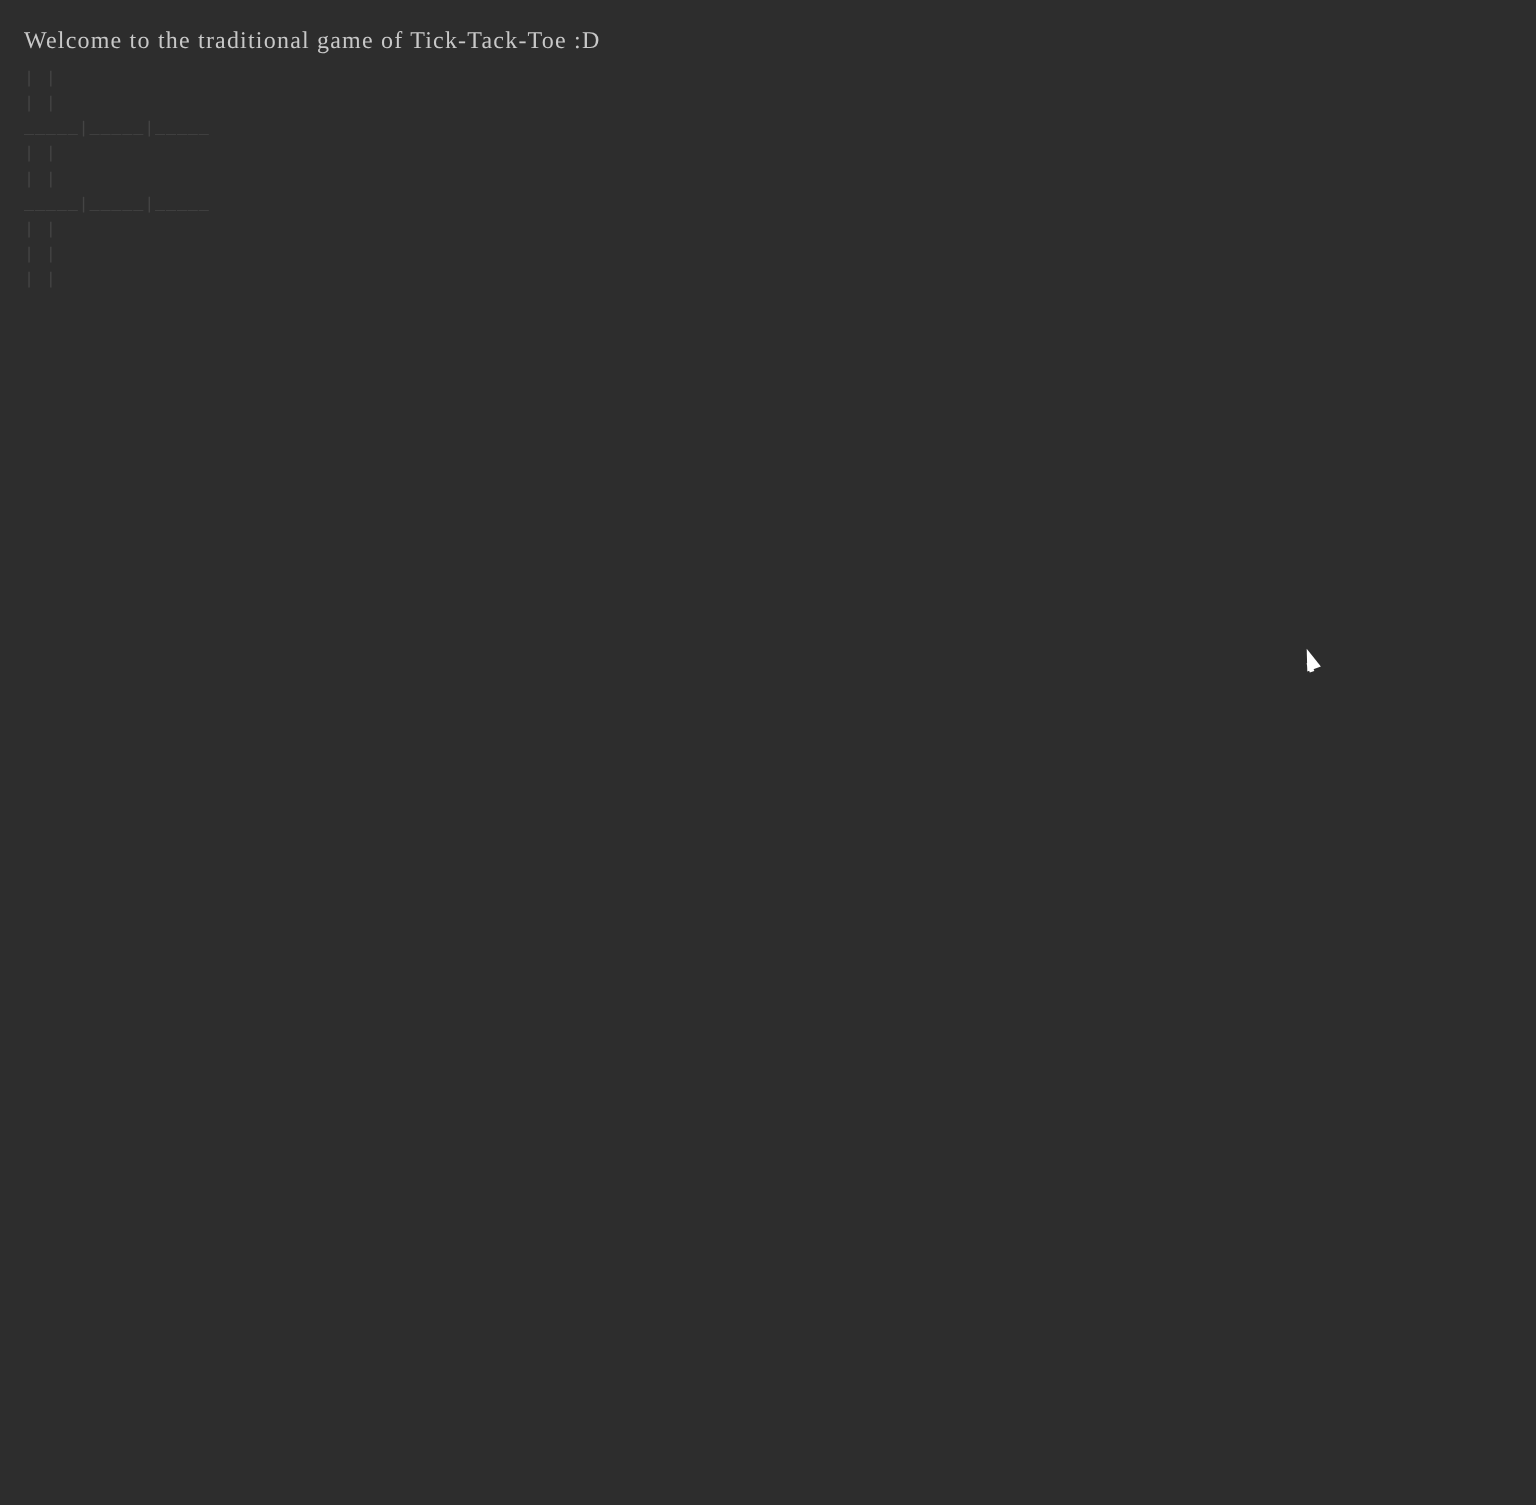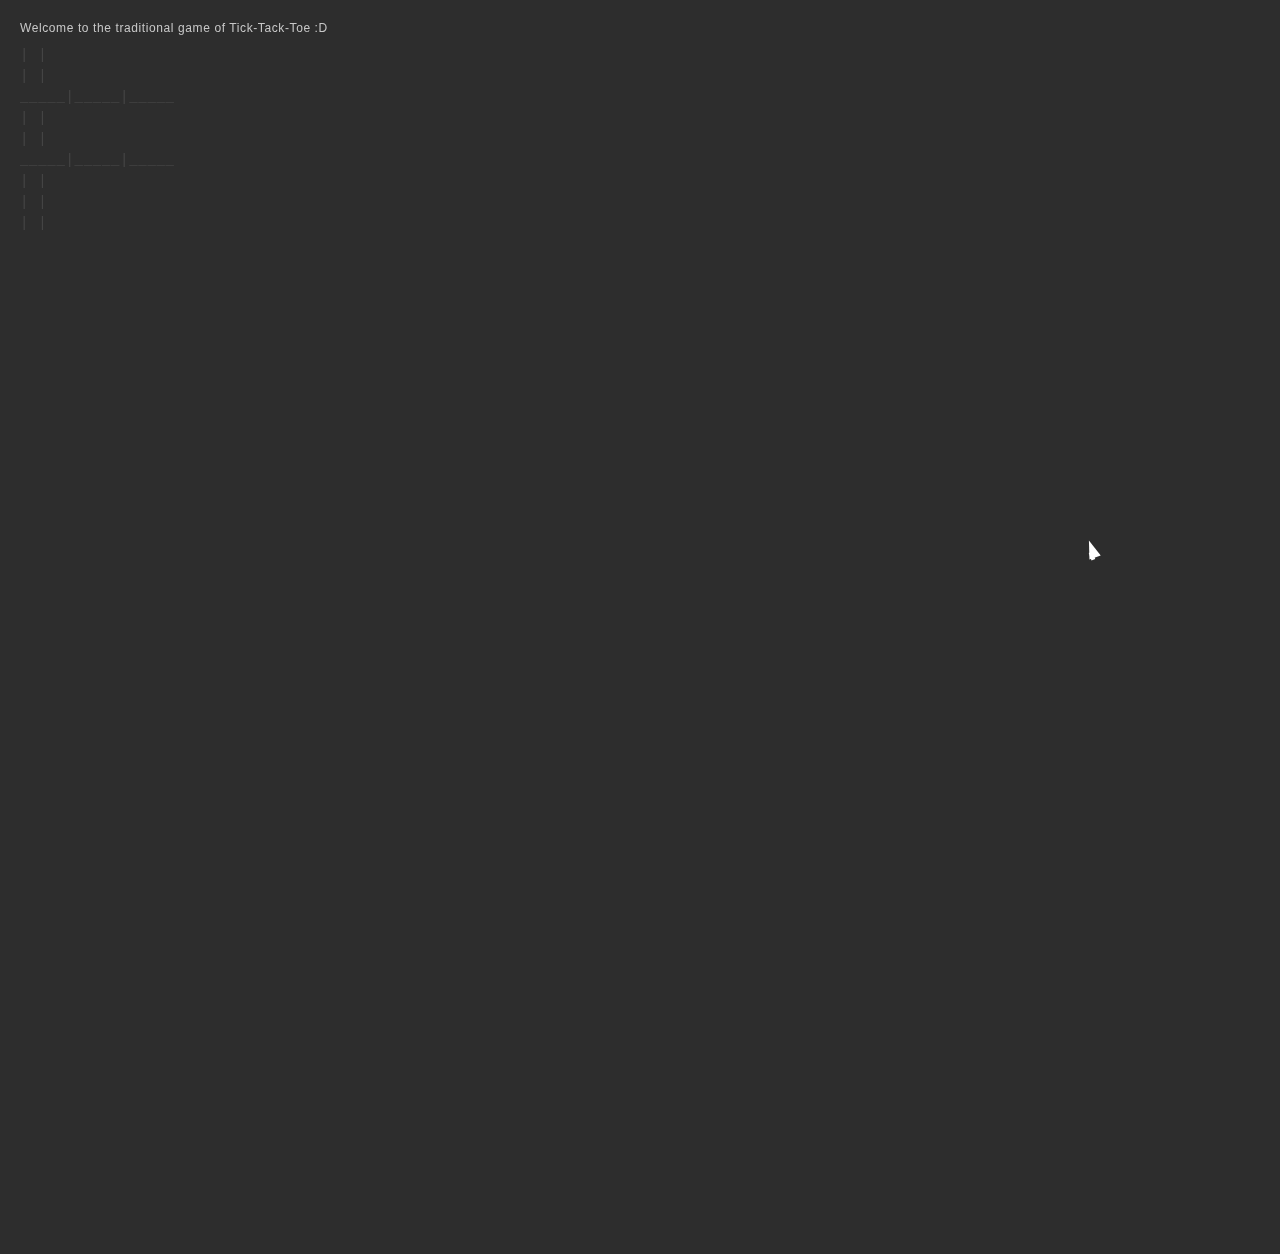--- a/index.html
+++ b/index.html
@@ -21,22 +21,22 @@
 
     .terminal-screen {
       width: 100%;
       height: 100%;
       background-color: #2d2d2d;
       padding: 20px 20px;
       position: relative;
     }
 
     .welcome-line {
-      font-family: Liberation Sans, sans-serif;
-      font-size: 12px;
+      font-family: Liberation Serif, serif;
+      font-size: 20px;
       color: #c8c8c8;
       letter-spacing: 0.05em;
       line-height: 1.4;
       margin-bottom: 8px;
     }
 
     .grid-area {
       margin-top: 8px;
       opacity: 0.25;
       line-height: 1.5;

